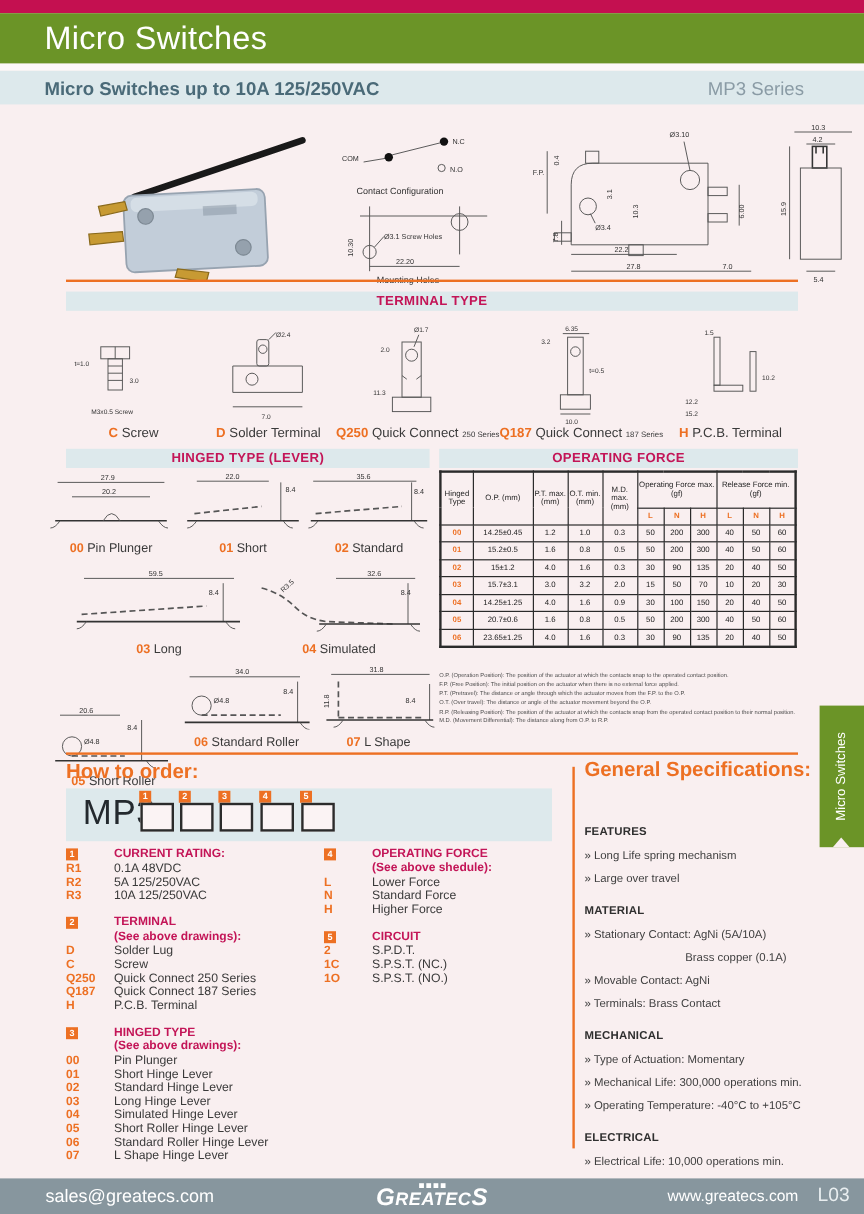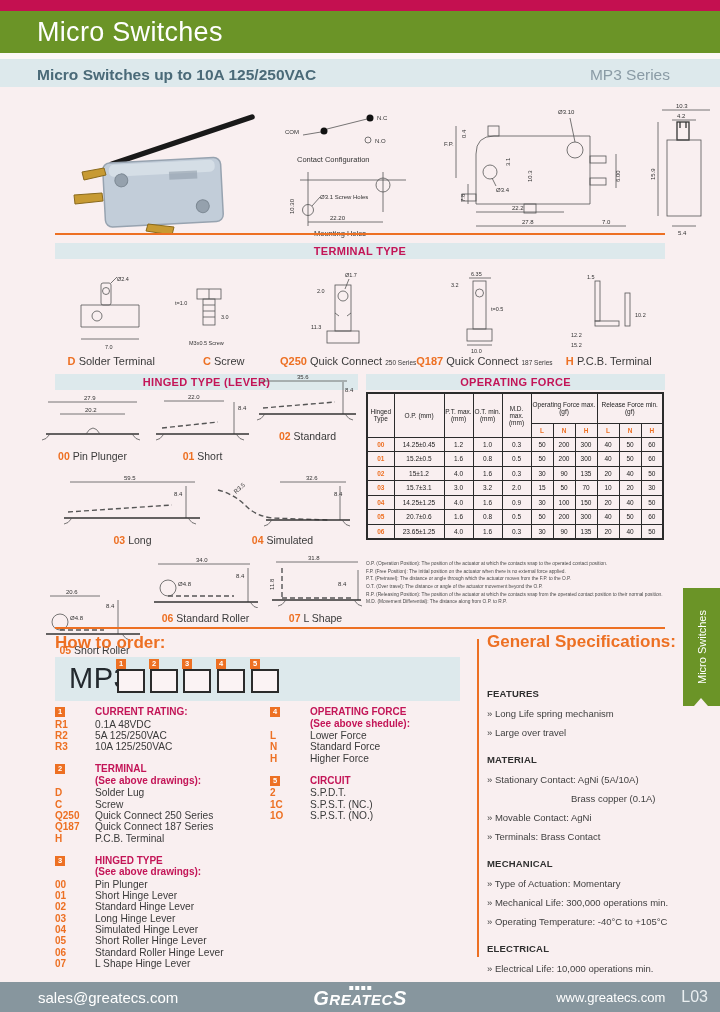--- a/index.html
+++ b/index.html
@@ -196,45 +196,45 @@
     <line x1="22" y1="128" x2="46" y2="128" class="ln"></line>
     <text x="28" y="137" class="dtxt">5.4</text>
   </svg>
 
   <div class="abs rule-o" style="top:233px;left:55px;width:610px;"></div>
 
   <div class="abs section-bar" style="top:243px;left:55px;width:610px;">TERMINAL TYPE</div>
 
   <div class="abs term-row">
     <div class="term-item">
-      <svg width="100" height="86" viewBox="0 0 100 86">
-        <text x="56" y="12" class="dtxt5">Ø2.4</text>
-        <line x1="50" y1="14" x2="56" y2="8" class="ln"></line>
-        <rect x="40" y="14" width="10" height="22" rx="2" class="ln"></rect>
-        <circle cx="45" cy="22" r="3.5" class="ln"></circle>
-        <path d="M20 36 H78 V58 H20 Z" class="ln"></path>
-        <circle cx="36" cy="47" r="5" class="ln"></circle>
-        <line x1="20" y1="70" x2="78" y2="70" class="ln"></line>
-        <text x="44" y="80" class="dtxt5">7.0</text>
-      </svg>
-      <div class="term-label"><span class="code-o">D</span> <span>Solder Terminal</span></div>
-    </div>
-    <div class="term-item">
       <svg width="110" height="86" viewBox="0 0 110 86">
         <rect x="28" y="20" width="24" height="10" class="ln"></rect>
         <line x1="40" y1="20" x2="40" y2="30" class="ln"></line>
         <rect x="34" y="30" width="12" height="26" class="ln"></rect>
         <line x1="34" y1="36" x2="46" y2="36" class="ln"></line>
         <line x1="34" y1="42" x2="46" y2="42" class="ln"></line>
         <line x1="34" y1="48" x2="46" y2="48" class="ln"></line>
         <text x="52" y="50" class="dtxt5">3.0</text>
         <text x="6" y="36" class="dtxt5">t=1.0</text>
         <text x="20" y="76" class="dtxt5">M3x0.5 Screw</text>
       </svg>
       <div class="term-label"><span class="code-o">C</span> <span>Screw</span></div>
+    </div>
+    <div class="term-item">
+      <svg width="100" height="86" viewBox="0 0 100 86">
+        <text x="56" y="12" class="dtxt5">Ø2.4</text>
+        <line x1="50" y1="14" x2="56" y2="8" class="ln"></line>
+        <rect x="40" y="14" width="10" height="22" rx="2" class="ln"></rect>
+        <circle cx="45" cy="22" r="3.5" class="ln"></circle>
+        <path d="M20 36 H78 V58 H20 Z" class="ln"></path>
+        <circle cx="36" cy="47" r="5" class="ln"></circle>
+        <line x1="20" y1="70" x2="78" y2="70" class="ln"></line>
+        <text x="44" y="80" class="dtxt5">7.0</text>
+      </svg>
+      <div class="term-label"><span class="code-o">D</span> <span>Solder Terminal</span></div>
     </div>
     <div class="term-item">
       <svg width="110" height="86" viewBox="0 0 110 86">
         <text x="52" y="8" class="dtxt5">Ø1.7</text>
         <line x1="56" y1="10" x2="52" y2="20" class="ln"></line>
         <rect x="42" y="16" width="16" height="46" class="ln"></rect>
         <circle cx="50" cy="27" r="5" class="ln"></circle>
         <path d="M42 44 l4 3 M58 44 l-4 3" class="ln"></path>
         <text x="24" y="24" class="dtxt5">2.0</text>
         <text x="18" y="60" class="dtxt5">11.3</text>
@@ -290,21 +290,21 @@
       <line x1="14" y1="9" x2="74" y2="9" class="ln"></line>
         <text x="38" y="7" class="dtxt">22.0</text>
       <text x="88" y="18" class="dtxt">8.4</text>
       <line x1="12" y1="36" x2="68" y2="30" class="ln dash"></line>
       <line x1="84" y1="10" x2="84" y2="42" class="ln"></line>
       <line x1="6" y1="42" x2="99" y2="42" class="lnb"></line>
       <path d="M14 42 q-4 6 -8 6 M86 42 q4 6 8 6" class="ln"></path>
     </svg>
     <div class="lever-label"><span class="code-o">01</span> <span>Short</span></div>
   </div>
-  <div class="lever-item" style="top:372px;left:255px;width:105px;">
+  <div class="lever-item" style="top:392px;left:255px;width:105px;">
     <svg width="105" height="54" viewBox="0 0 105 54">
       <line x1="6" y1="9" x2="92" y2="9" class="ln"></line>
         <text x="42" y="7" class="dtxt">35.6</text>
       <text x="90" y="20" class="dtxt">8.4</text>
       <line x1="8" y1="36" x2="80" y2="30" class="ln dash"></line>
       <line x1="88" y1="10" x2="88" y2="42" class="ln"></line>
       <line x1="4" y1="42" x2="101" y2="42" class="lnb"></line>
       <path d="M10 42 q-4 6 -8 6 M90 42 q4 6 8 6" class="ln"></path>
     </svg>
     <div class="lever-label"><span class="code-o">02</span> <span>Standard</span></div>

